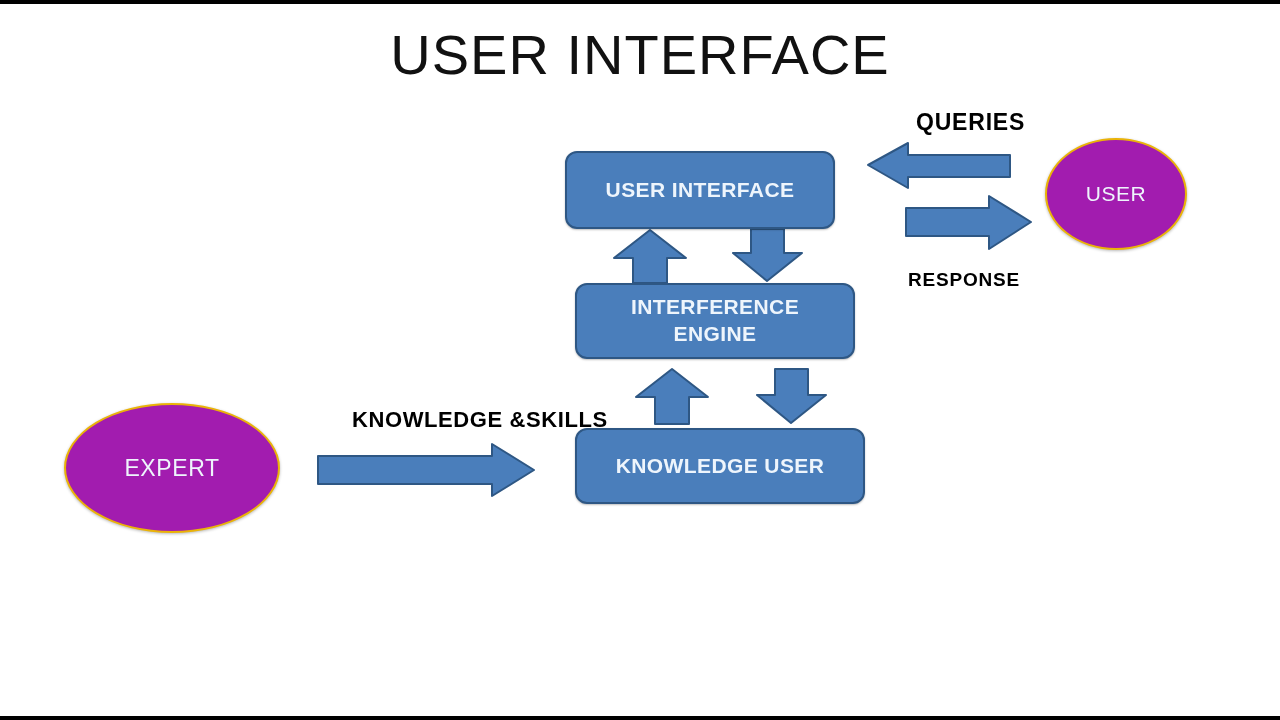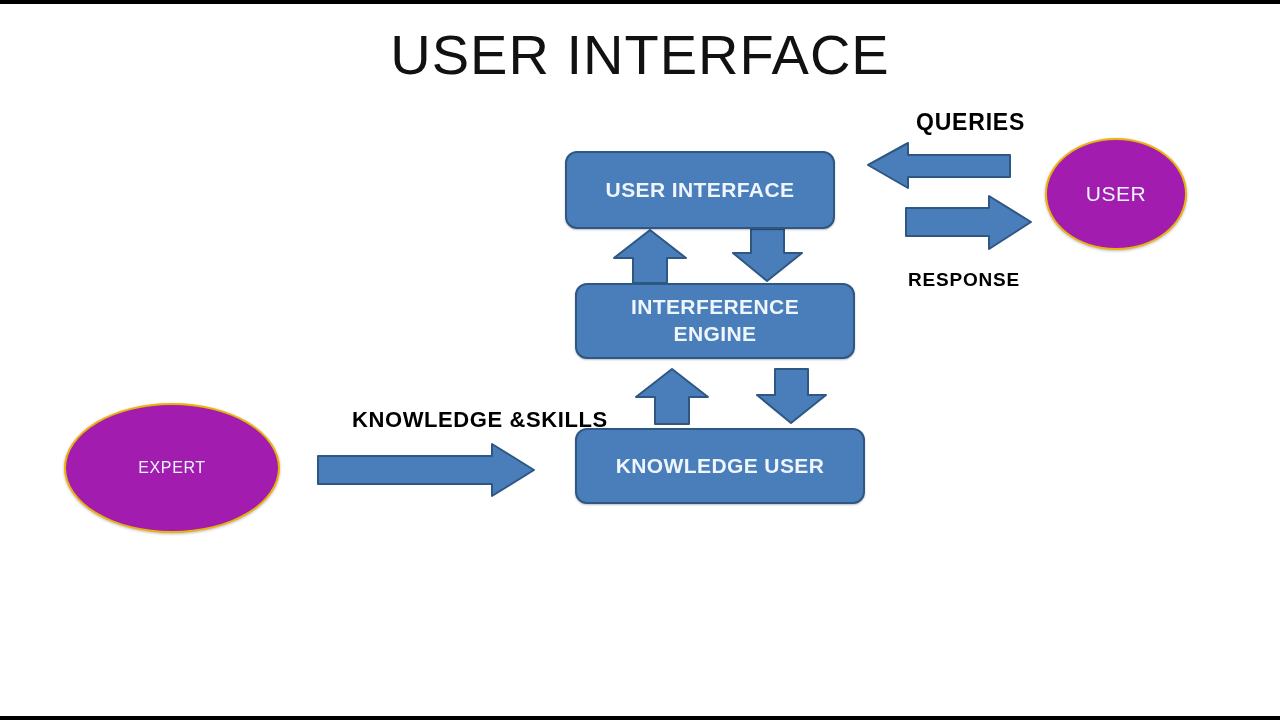--- a/index.html
+++ b/index.html
@@ -87,21 +87,21 @@
     background: #a21caf;
     border: 2px solid #eab308;
     color: #eef5fc;
     font-family: "Liberation Sans", sans-serif;
     font-weight: 400;
     font-size: 22px;
     letter-spacing: 0.6px;
     box-shadow: 0 1px 3px rgba(0,0,0,0.28);
   }
   #ellipse-user { left: 1045px; top: 138px; width: 142px; height: 112px; font-size: 21px; }
-  #ellipse-expert { left: 64px; top: 403px; width: 216px; height: 130px; font-size: 16px; }
+  #ellipse-expert { left: 64px; top: 403px; width: 216px; height: 130px; font-size: 23px; }
 
   
   .edge-label {
     position: absolute;
     font-family: "Liberation Sans", sans-serif;
     font-weight: 700;
     color: #000000;
     white-space: pre;
   }
   #label-queries { left: 916px; top: 109px; font-size: 23px; letter-spacing: 0.8px; }

